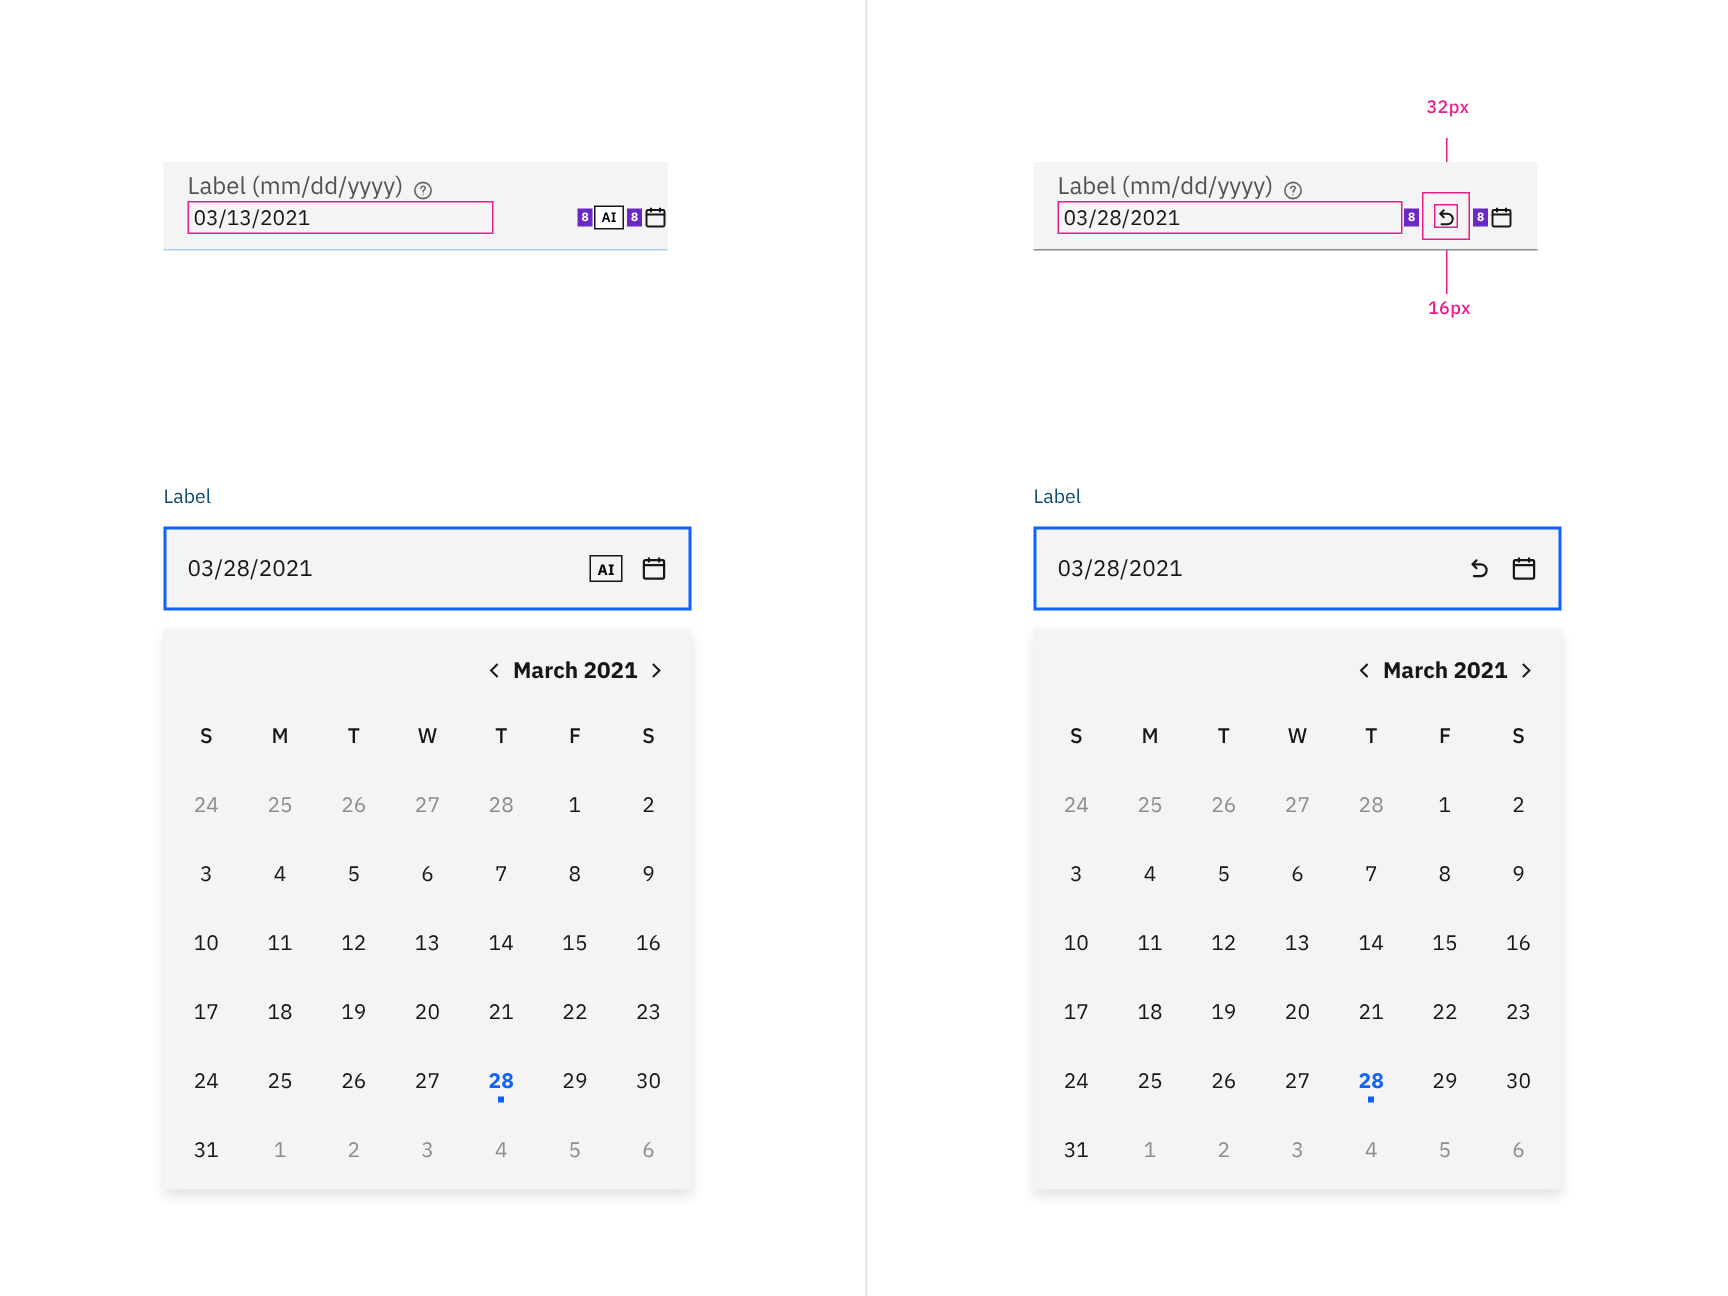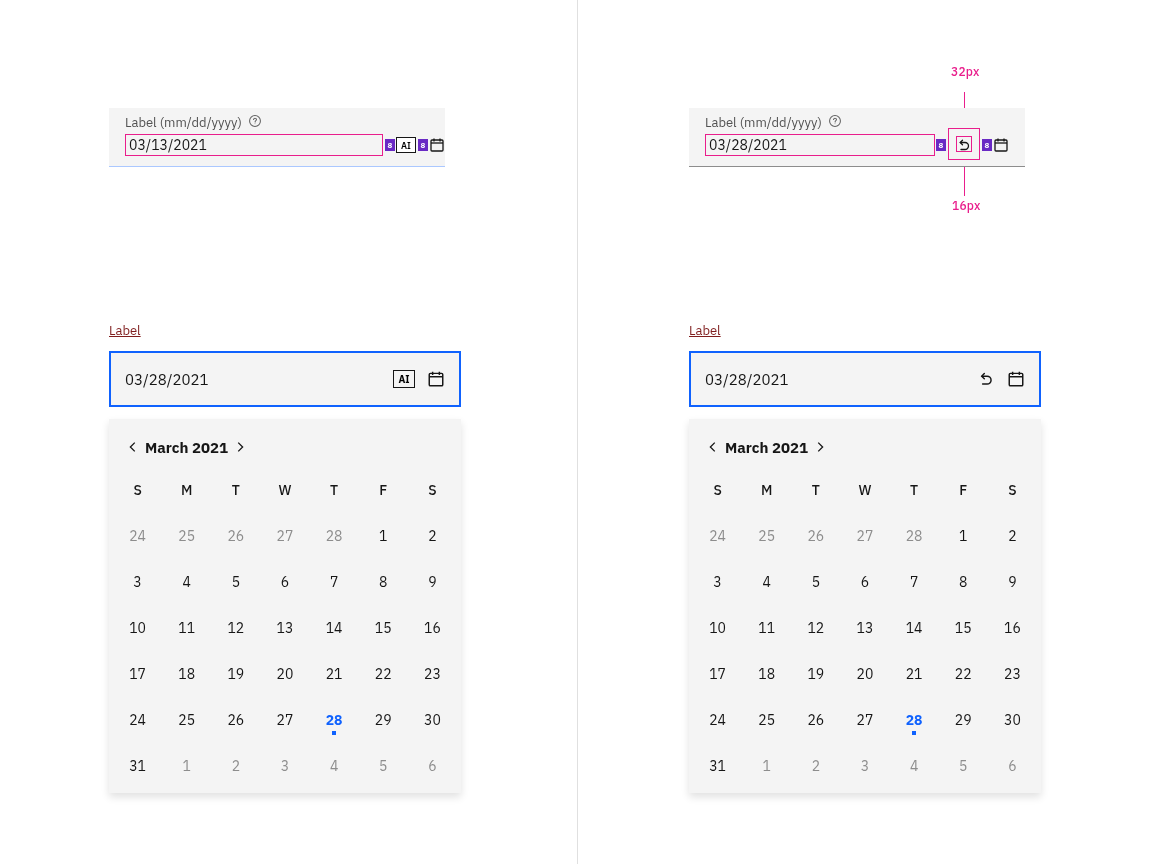--- a/index.html
+++ b/index.html
@@ -19,28 +19,28 @@
     height: 864px;
     background: #e0e0e0;
   }
   .col { position: absolute; width: 480px; }
   .col.left { left: 80px; }
   .col.right { left: 660px; }
 
   
   .spec-row { position: absolute; top: 108px; left: 29px; width: 336px; height: 58px; }
   .spec-gray { position: absolute; inset: 0; background: #f4f4f4; }
-  .spec-label-row { position: absolute; top: 6px; left: 16px; font-size: 13px; color: #525252; display: flex; align-items: flex-start; gap: 6px; }
+  .spec-label-row { position: absolute; top: 6px; left: 16px; font-size: 16px; color: #525252; display: flex; align-items: flex-end; gap: 6px; }
   .spec-q { width: 14px; height: 14px; display: inline-flex; align-items: center; justify-content: center; opacity: .9; }
   .spec-input {
     position: absolute; top: 26px; left: 16px; height: 22px;
     border: 1px solid #e91e8c; background: transparent;
     font-size: 14px; color: #161616; display: flex; align-items: center; padding: 0 3px;
   }
-  .spec-input.left { width: 258px; }
+  .spec-input.left { width: 204px; }
   .spec-input.right { width: 230px; }
   .ann-dim { position: absolute; font-size: 12px; font-weight: 500; color: #e91e8c; letter-spacing: .2px; }
 
   .spec-slot {
     position: absolute; top: 26px; height: 22px; display: flex; align-items: center; justify-content: center;
   }
   .slot-tag { width: 10px; height: 12px; background: #6929c4; color: #fff; font-size: 8px; display: flex; align-items: center; justify-content: center; font-weight: 700; }
   .ai-box {
     width: 20px; height: 16px; border: 1px solid #161616; display: flex; align-items: center; justify-content: center;
     font-size: 9px; font-weight: 600; background: #fff;
@@ -48,21 +48,21 @@
   .cal-mini { width: 16px; height: 16px; display: inline-flex; }
   .undo-mini { width: 20px; height: 20px; display: inline-flex; align-items: center; justify-content: center; }
   .pink-box-32 { position: absolute; width: 32px; height: 32px; border: 1px solid #e91e8c; pointer-events: none; }
   .pink-box-16 { position: absolute; width: 16px; height: 16px; border: 1px solid #e91e8c; pointer-events: none; }
   .spec-underline { position: absolute; left: 0; right: 0; bottom: -1px; height: 1px; }
   .spec-underline.blue { background: #0f62fe; opacity: .35; }
   .spec-underline.gray { background: #8d8d8d; }
 
   
   .big { position: absolute; top: 322px; }
-  .big-label { font-size: 13px; color: #7f1d1d; margin-bottom: 12px; text-decoration: underline; }
+  .big-label { font-size: 13px; color: #0c4a6e; margin-bottom: 12px; }
   .picker {
     width: 352px;
     background: #f4f4f4;
     border: 2px solid #0f62fe;
     height: 56px;
     display: flex; align-items: center; padding: 0 14px;
   }
   .picker .val { flex: 1; font-size: 15px; color: #161616; }
   .picker .icons { display: flex; align-items: center; gap: 12px; }
   .ai-big {
@@ -70,21 +70,21 @@
     font-size: 10px; font-weight: 700;
   }
   .cal-big, .undo-big { width: 18px; height: 18px; display: inline-flex; align-items: center; justify-content: center; }
 
   .calendar {
     width: 352px; background: #f4f4f4;
     box-shadow: 0 4px 8px rgba(0,0,0,.12);
     padding: 8px 4px 4px 4px;
     margin-top: 12px;
   }
-  .cal-head { display: flex; align-items: center; justify-content: flex-start; height: 40px; padding: 0 8px; }
+  .cal-head { display: flex; align-items: center; justify-content: flex-end; height: 40px; padding: 0 8px; }
   .cal-head .nav { width: 24px; height: 24px; display: flex; align-items: center; justify-content: center; color: #161616; cursor: pointer; }
   .cal-head .title { font-size: 15px; font-weight: 700; color: #161616; }
 
   .grid { display: grid; grid-template-columns: repeat(7, 1fr); }
   .dow, .day {
     height: 46px; display: flex; align-items: center; justify-content: center;
     font-size: 14px;
   }
   .dow { font-weight: 500; color: #161616; }
   .day { color: #161616; cursor: pointer; position: relative; }

